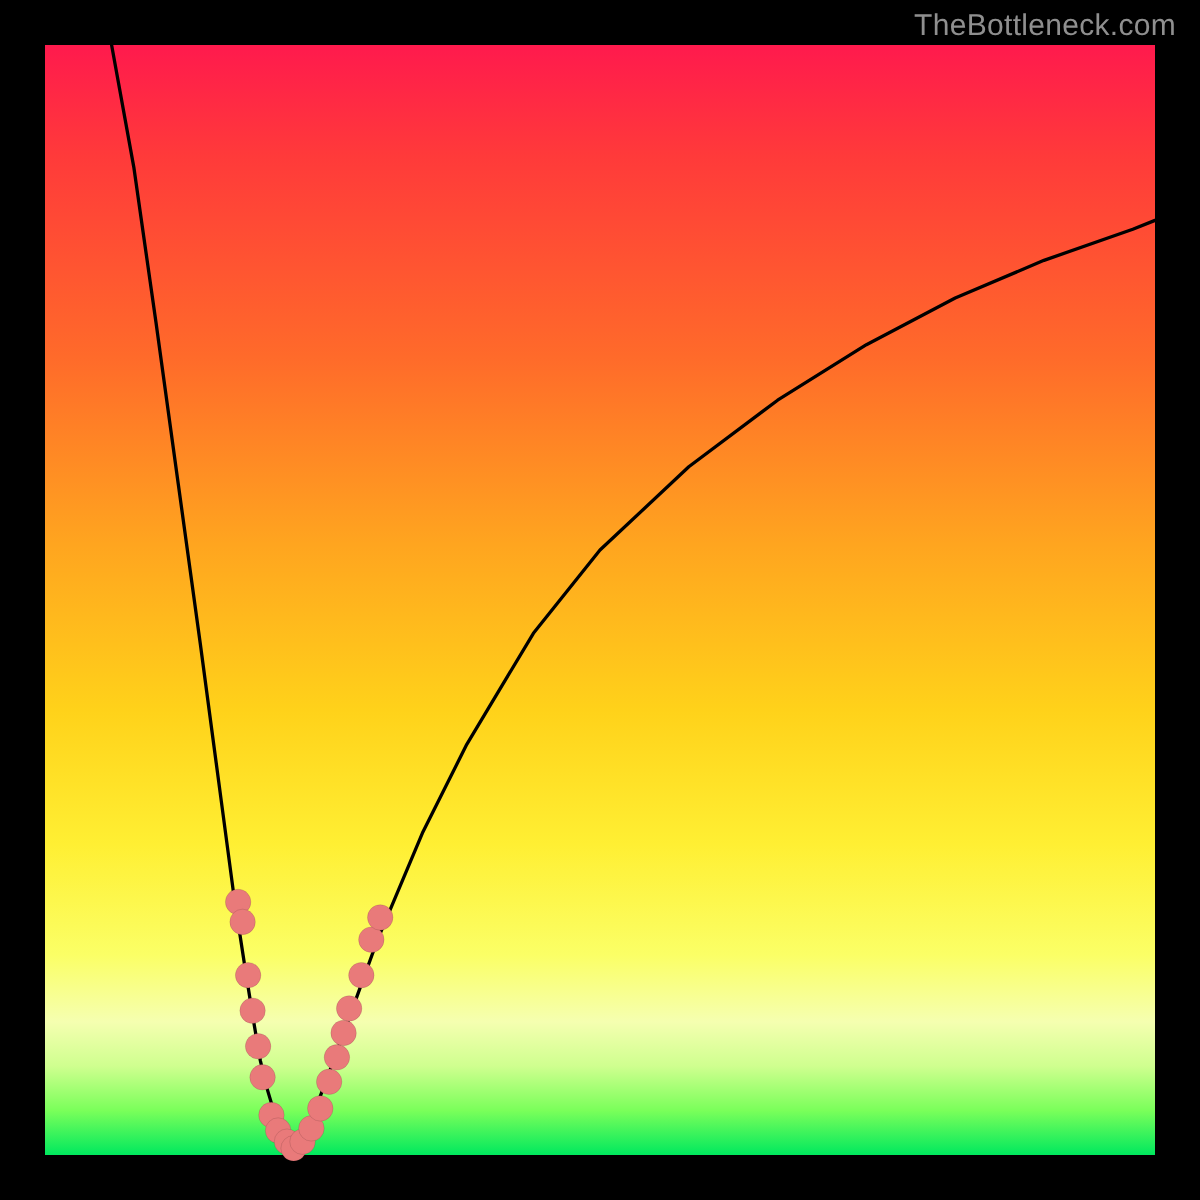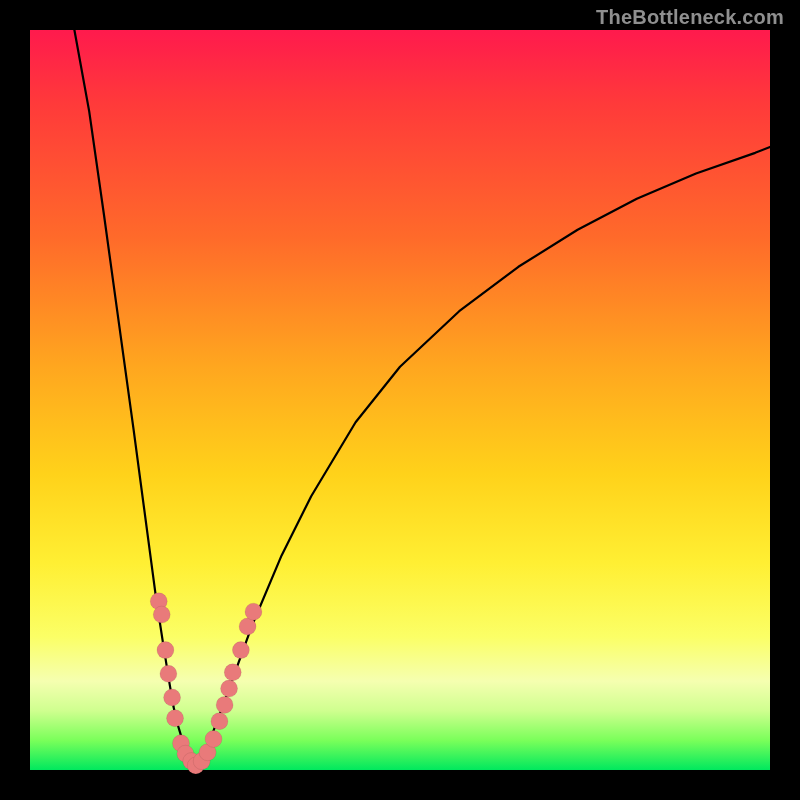--- a/index.html
+++ b/index.html
@@ -56,21 +56,21 @@
     fill: #e97a7a;
     stroke: rgba(0,0,0,0.15);
     stroke-width: 0.5;
   }
   .watermark {
     position: absolute;
     top: 6px;
     right: 16px;
     color: #8f8f8f;
     font-size: 20px;
-    font-weight: 700;
+    font-weight: 400;
     letter-spacing: 0.2px;
     user-select: none;
   }
 </style>
 </head>
 <body>
 
 <div class="frame">
 
   <div class="plot-area">

